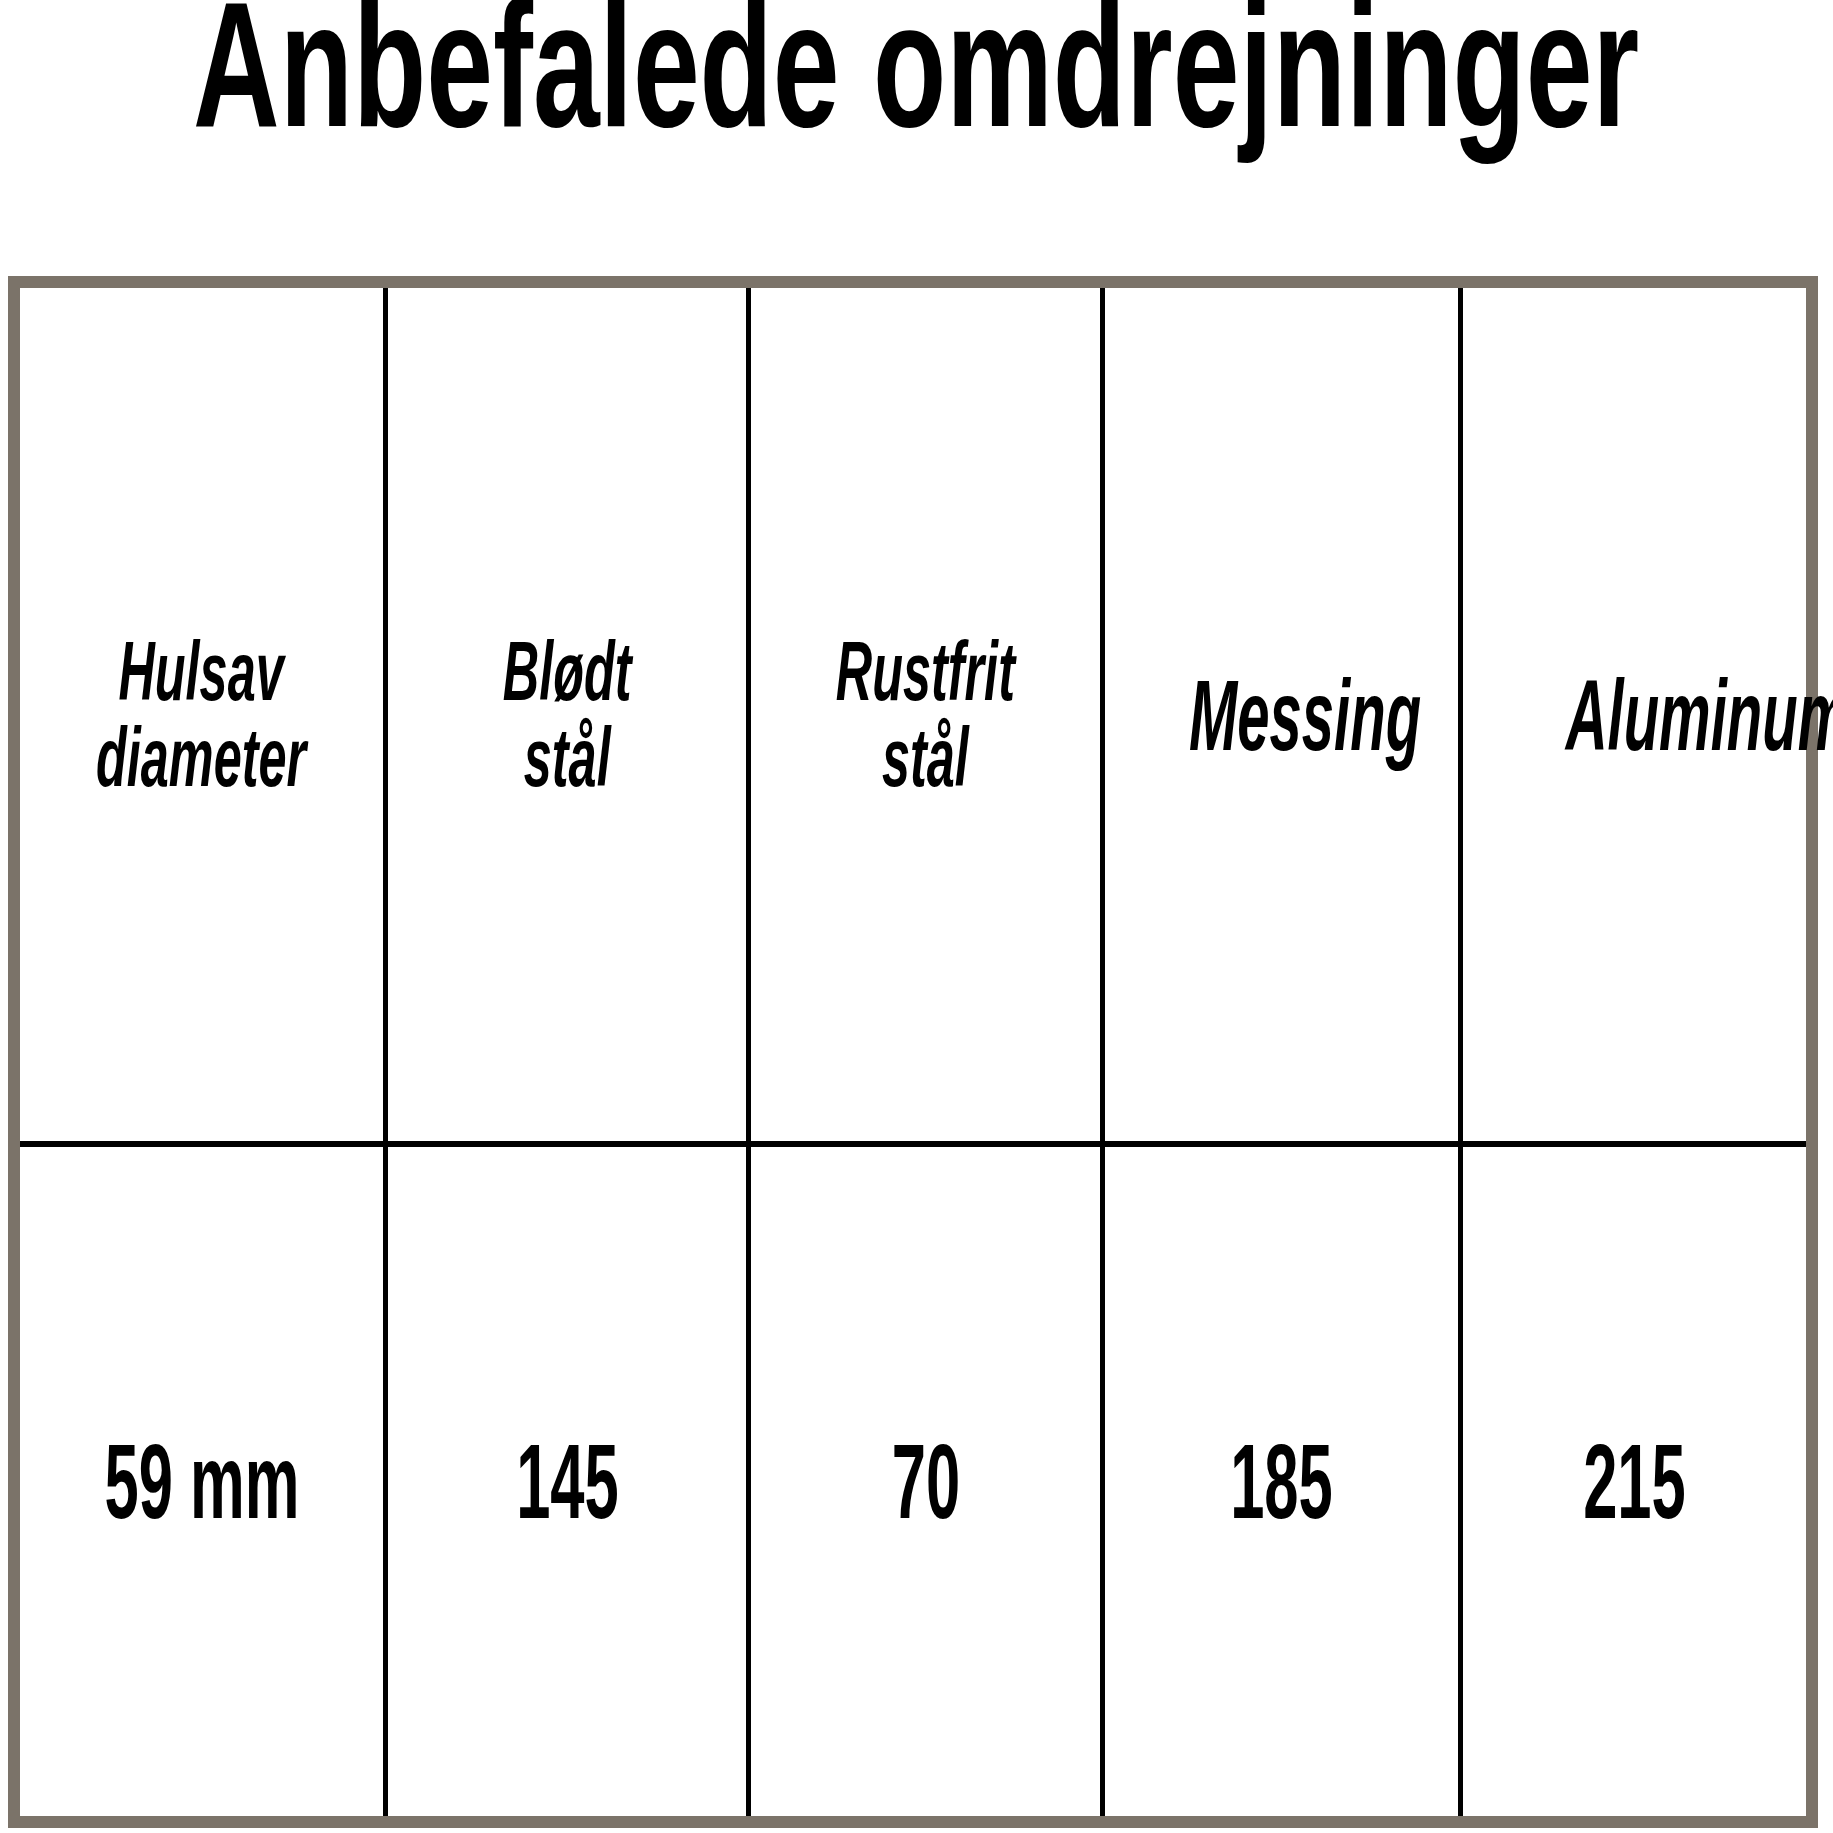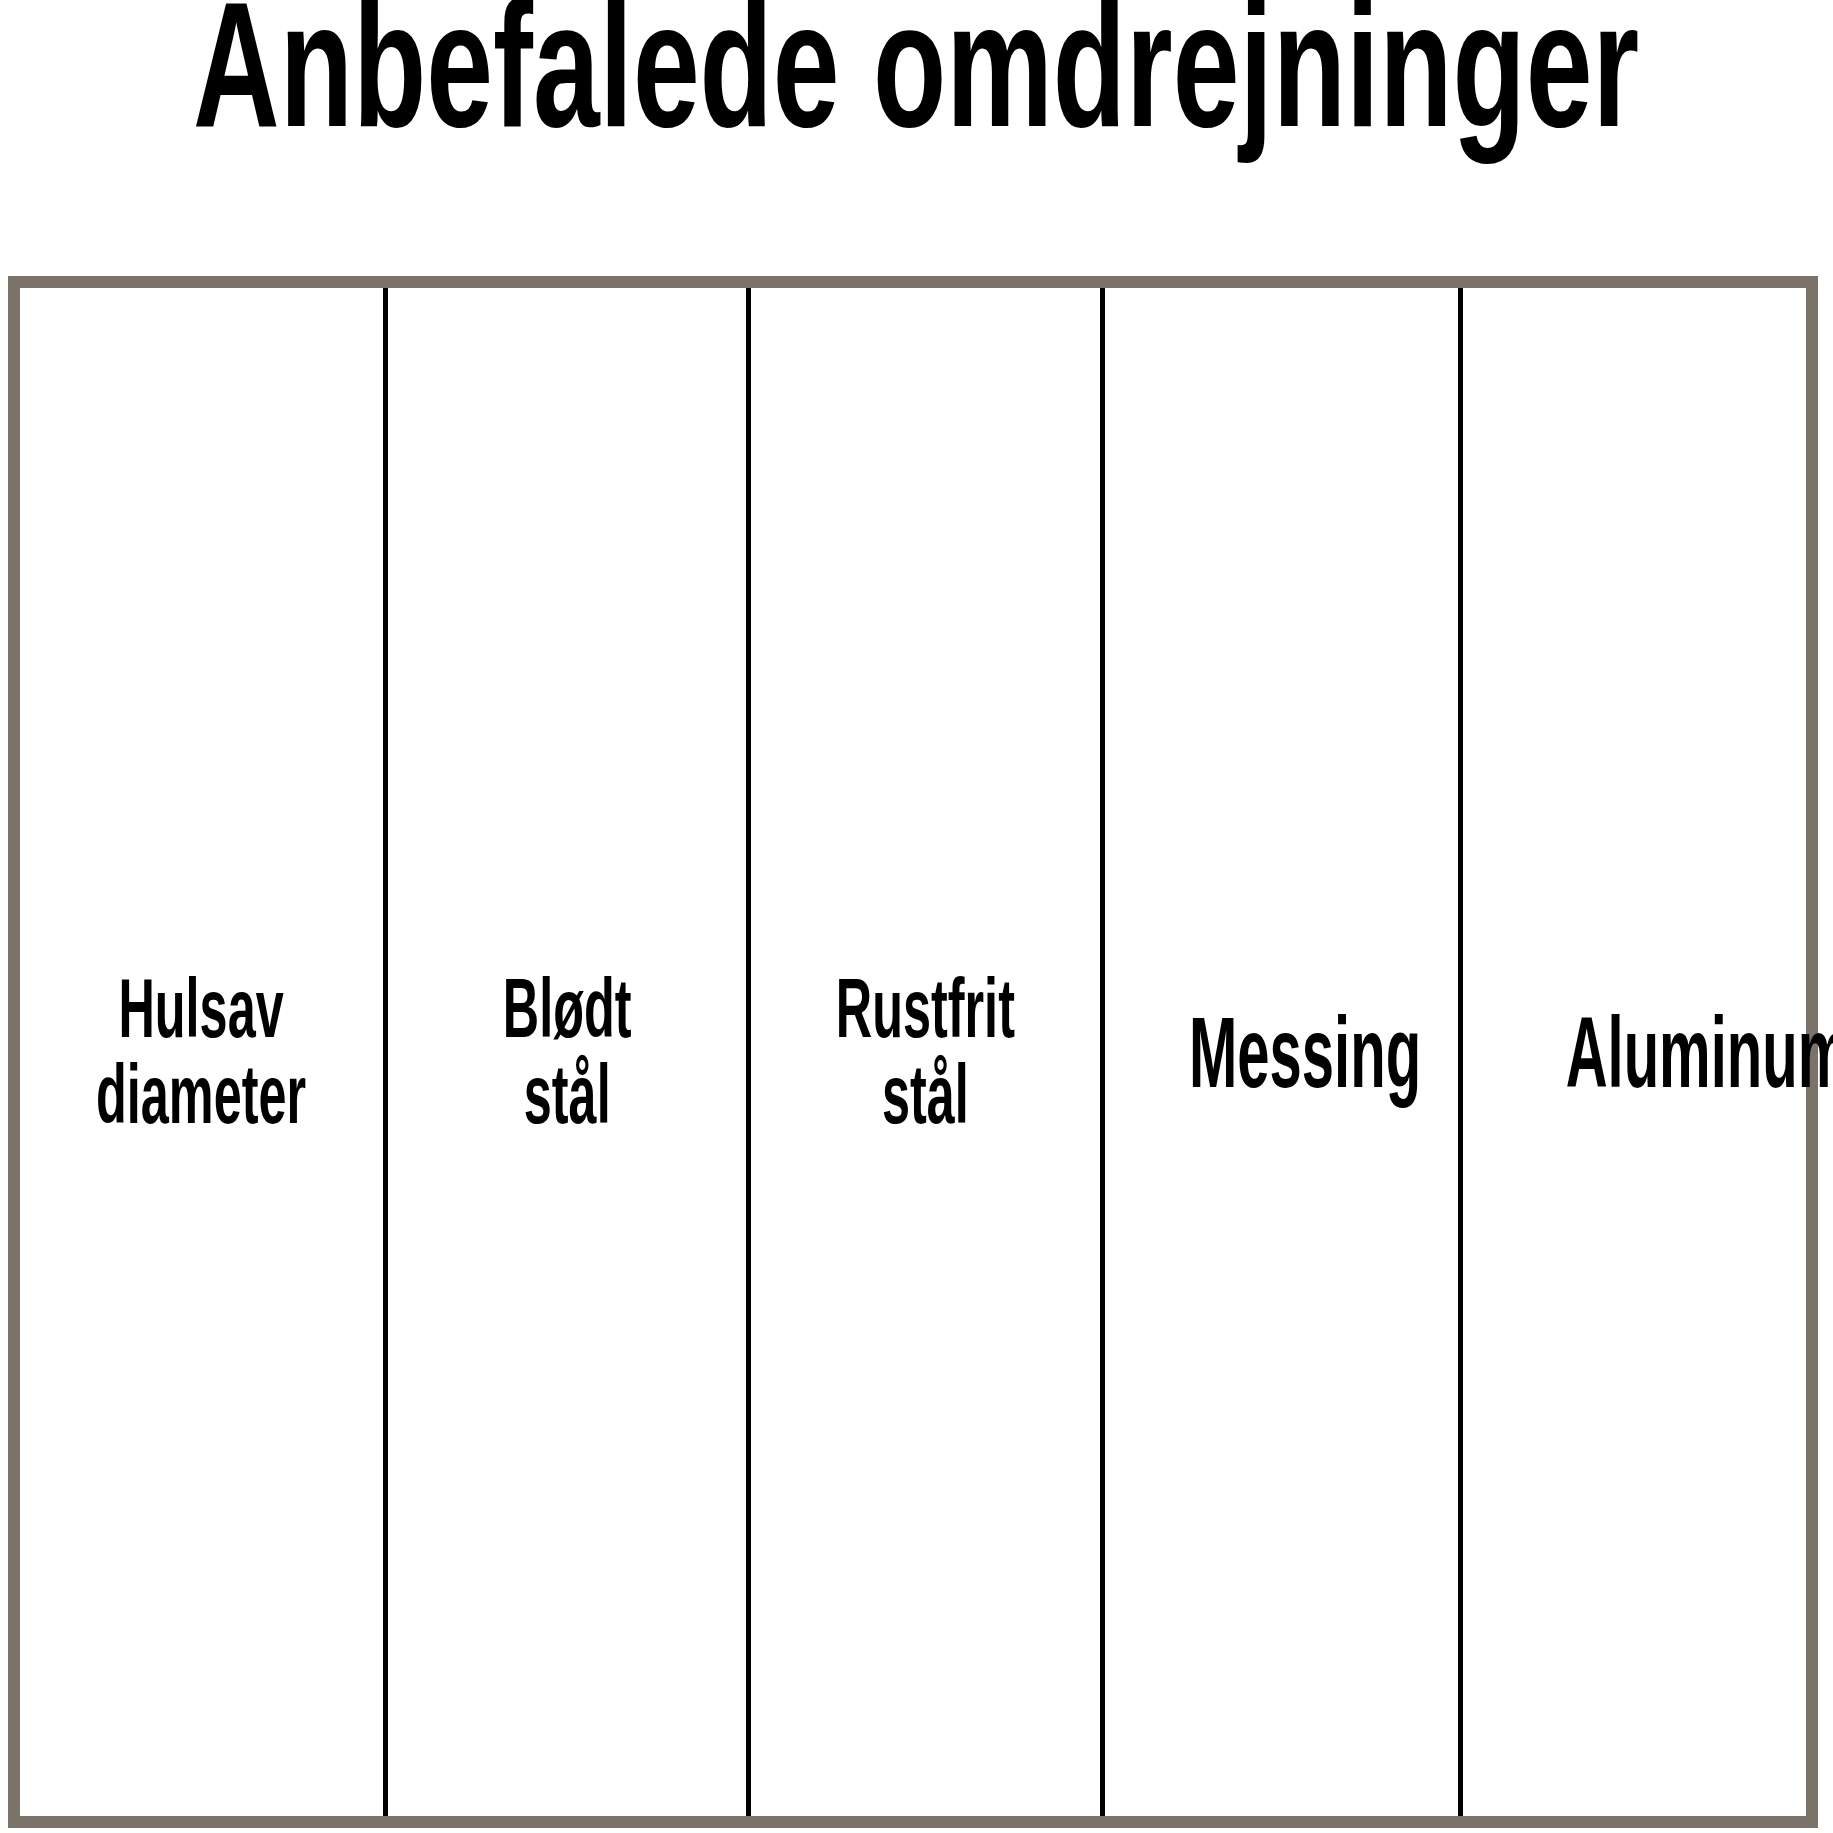--- a/index.html
+++ b/index.html
@@ -50,21 +50,21 @@
   table.rpm th,
   table.rpm td {
     border: 5px solid #000000;
     border-top-width: 6px;
     border-bottom-width: 6px;
     text-align: center;
     vertical-align: middle;
     padding: 0;
     overflow: visible;
   }
-  tr.hdr-row  { height: 309px; }
+  tr.hdr-row  { height: 309px; font-style: italic; }
   tr.data-row { height: 243px; }
 
   
   .cond {
     display: inline-block;
     transform-origin: 50% 50%;
     text-align: center;
     line-height: 1.02;
   }
   .h-sm {
@@ -105,15 +105,22 @@
       <th><span class="cond h-sm">Blødt stål</span></th>
       <th><span class="cond h-sm">Rustfrit
 stål</span></th>
       <th><span class="cond h-lg">Messing</span></th>
       <th><span class="cond h-lg">Aluminum</span></th>
     </tr>
 
 
 
 
+    <tr class="data-row">
+      <td><span class="cond num">59 mm</span></td>
+      <td><span class="cond num">145</span></td>
+      <td><span class="cond num">70</span></td>
+      <td><span class="cond num">185</span></td>
+      <td><span class="cond num">215</span></td>
+    </tr>
 
   </tbody>
 </table>
 
 </body></html>

